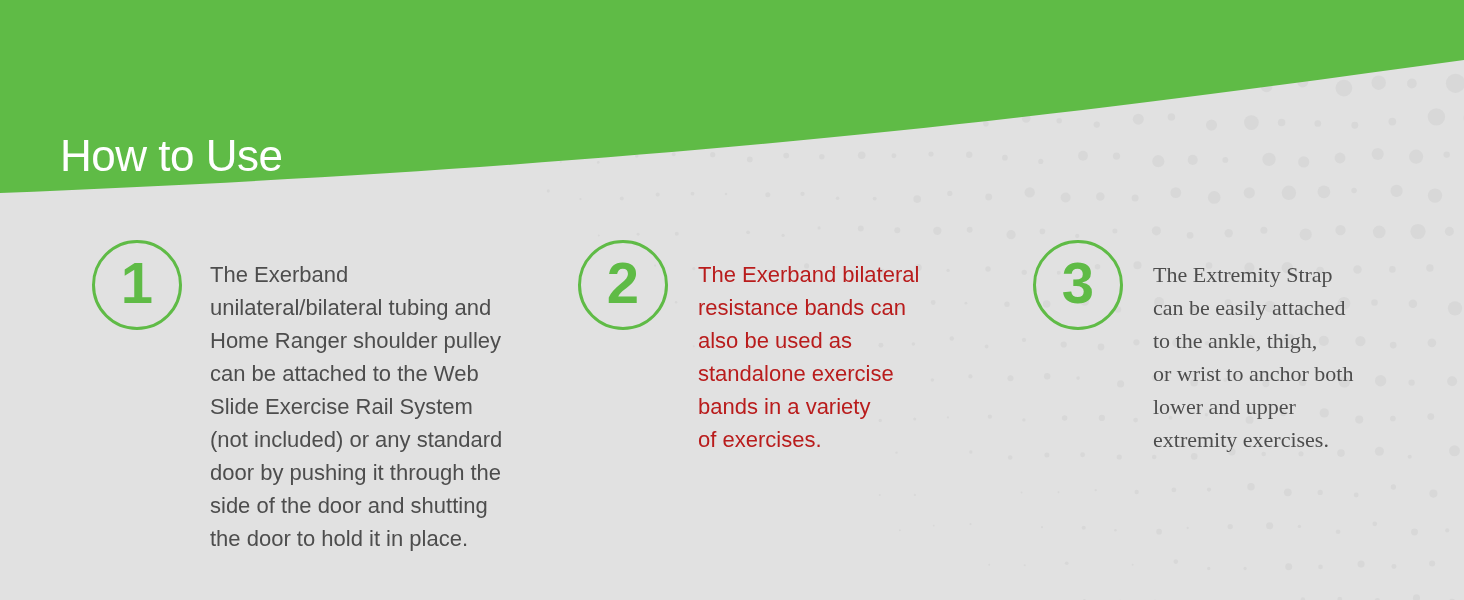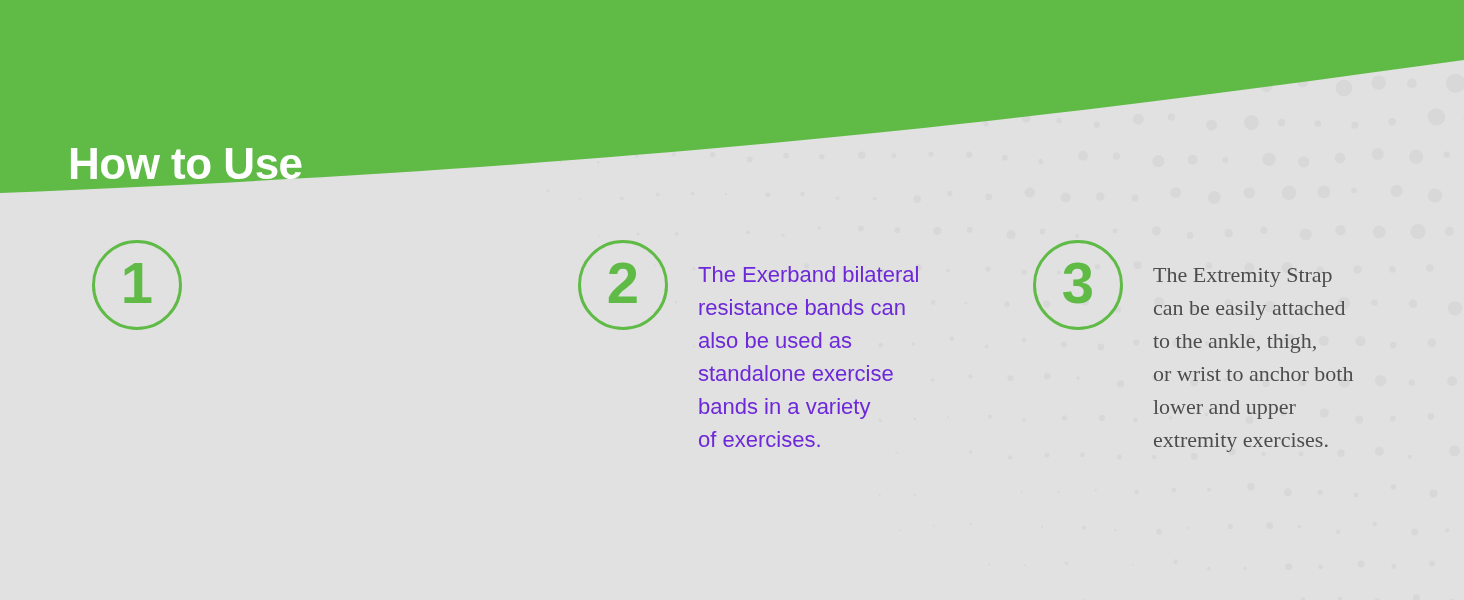--- a/index.html
+++ b/index.html
@@ -43,24 +43,24 @@
     z-index: 2;
     pointer-events: none;
   }
 
   
   #page-title {
     position: absolute;
     left: 52px;
     top: 123px;
     z-index: 3;
-    margin: 16px;
+    margin: 8px;
     font-size: 44px;
     line-height: 50px;
-    font-weight: bold;
+    font-weight: normal;
     color: #ffffff;
     letter-spacing: -0.5px;
     white-space: nowrap;
   }
 
   
   #steps {
     position: absolute;
     left: 0;
     top: 236px;
@@ -490,27 +490,36 @@
   </svg>
 
   <h1 id="page-title" style="color: rgb(255, 255, 255);">How to Use</h1>
 
   <div id="steps">
 
     <div class="step step-1">
       <div class="step-badge" style="border-color: rgb(95, 187, 70);">
         <span class="step-number" style="color: rgb(95, 187, 70);">1</span>
       </div>
+      <p class="step-text" style="color: rgb(77, 77, 77);">The Exerband
+unilateral/bilateral tubing and
+Home Ranger shoulder pulley
+can be attached to the Web
+Slide Exercise Rail System
+(not included) or any standard
+door by pushing it through the
+side of the door and shutting
+the door to hold it in place.</p>
     </div>
 
     <div class="step step-2">
       <div class="step-badge" style="border-color: rgb(95, 187, 70);">
         <span class="step-number" style="color: rgb(95, 187, 70);">2</span>
       </div>
-      <p class="step-text" style="color: #6d28d9;">The Exerband bilateral
+      <p class="step-text" style="color: #b91c1c;">The Exerband bilateral
 resistance bands can
 also be used as
 standalone exercise
 bands in a variety
 of exercises.</p>
     </div>
 
     <div class="step step-3">
       <div class="step-badge" style="border-color: rgb(95, 187, 70);">
         <span class="step-number" style="color: rgb(95, 187, 70);">3</span>

